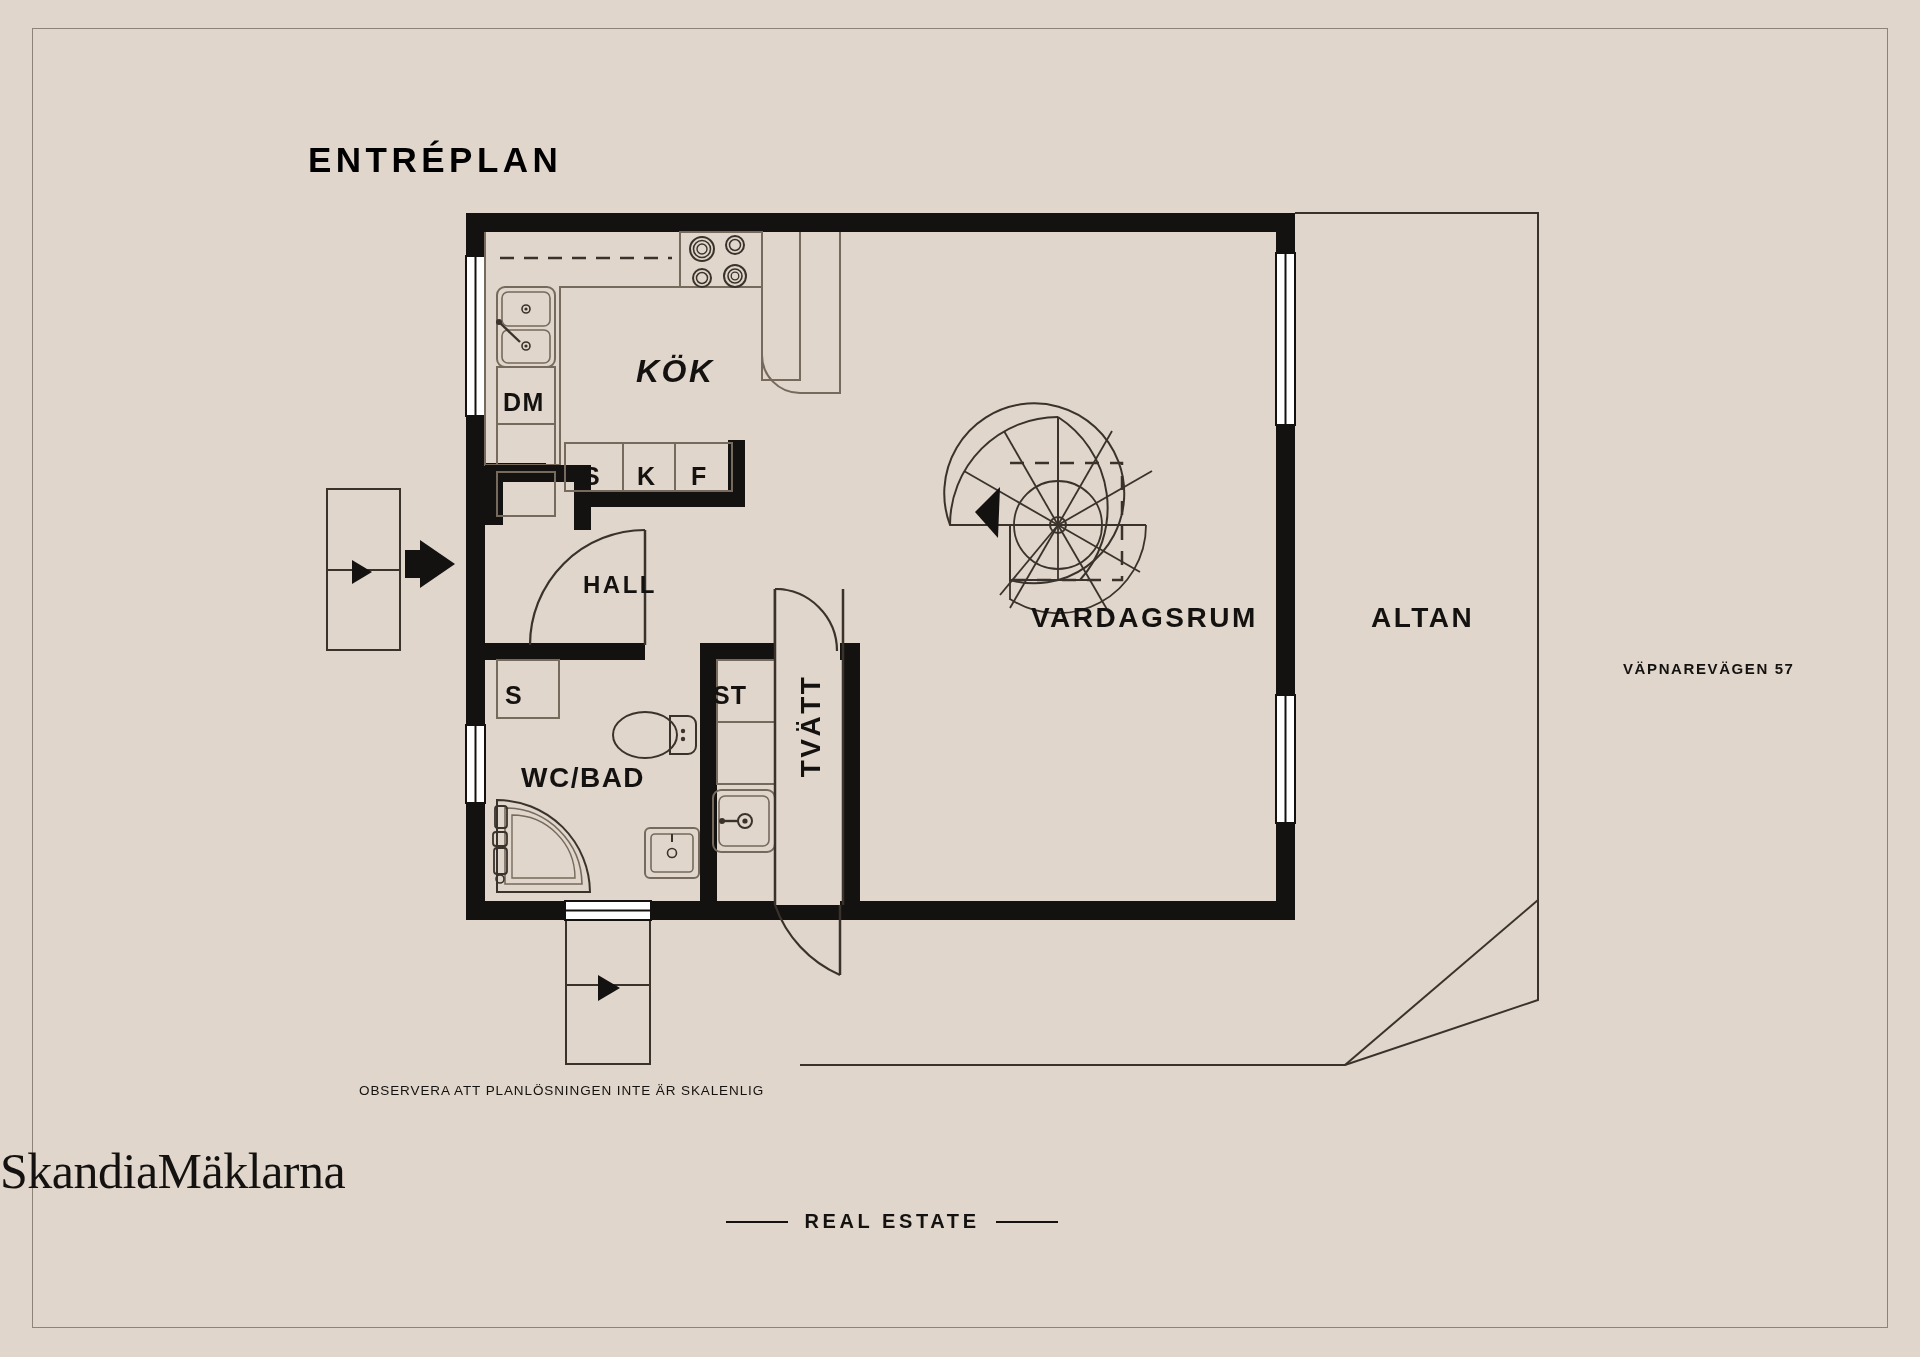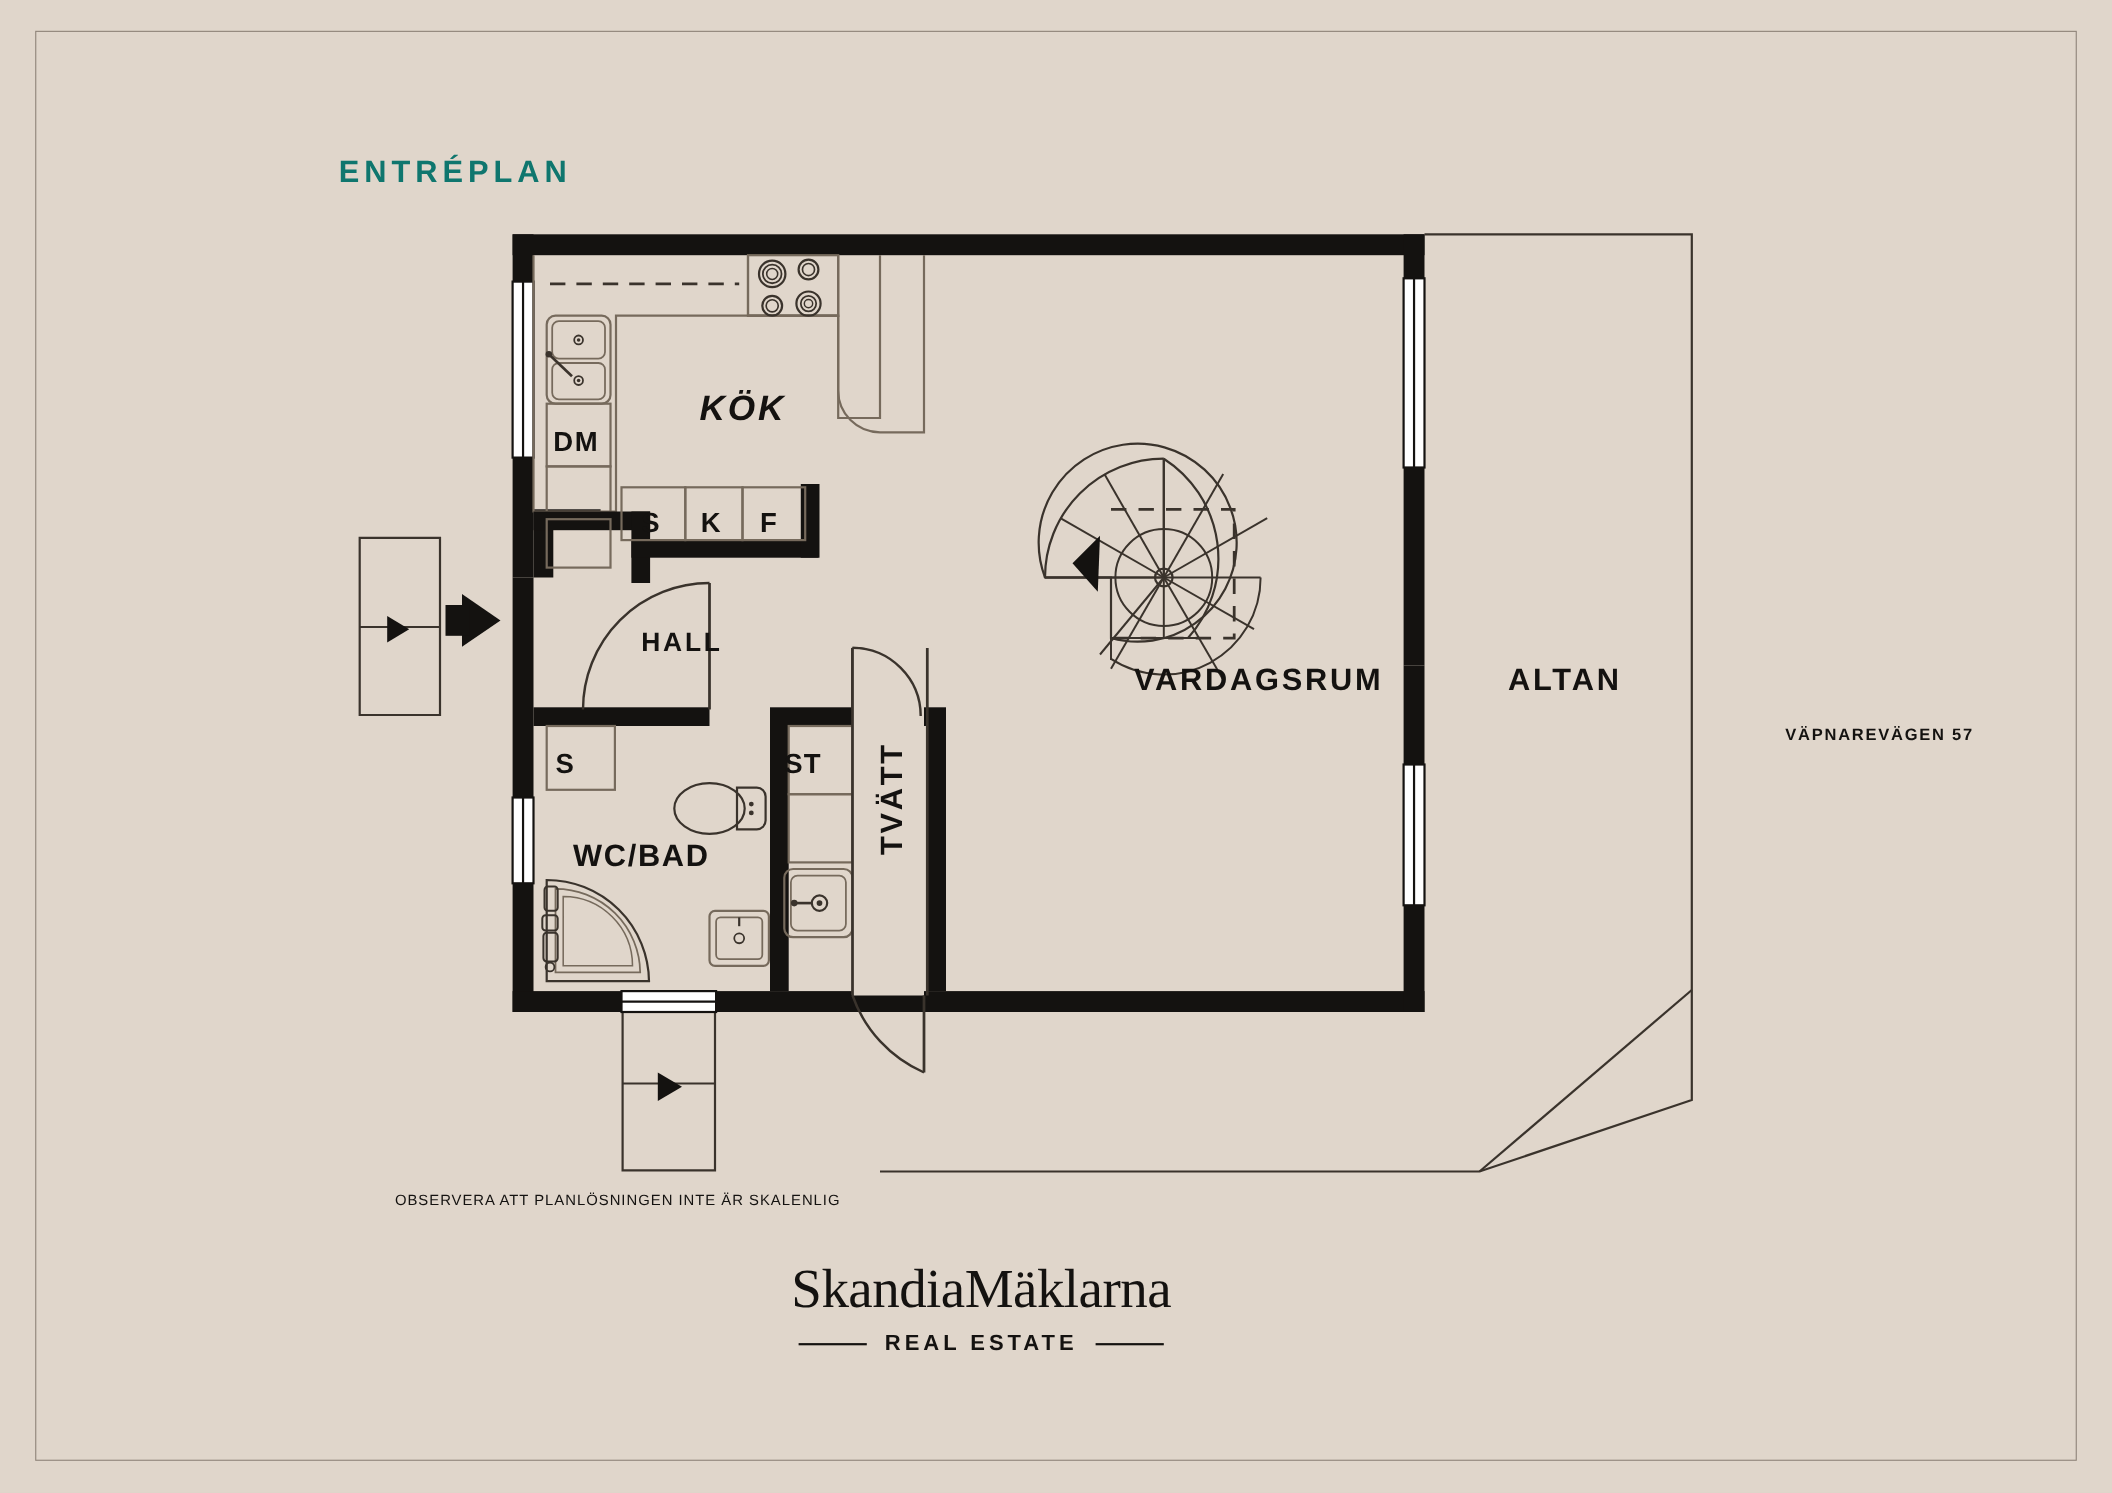--- a/index.html
+++ b/index.html
@@ -31,24 +31,24 @@
   }
   #plan-svg {
     position: absolute;
     left: 0;
     top: 0;
   }
   .plan-title {
     position: absolute;
     left: 308px;
     top: 140px;
-    font-size: 28px;
+    font-size: 35px;
     font-weight: 700;
     letter-spacing: 4.5px;
-    color: #0f766e;
+    color: #000000;
   }
   .room-label {
     position: absolute;
     font-weight: 700;
     color: #141210;
     white-space: nowrap;
   }
   .lbl-kok      { left: 636px; top: 353px; font-size: 32px; letter-spacing: 2.5px; font-style: italic; }
   .lbl-dm       { left: 503px; top: 388px; font-size: 25px; letter-spacing: 1.5px; }
   .lbl-s1       { left: 583px; top: 462px; font-size: 25px; }
@@ -70,21 +70,21 @@
     font-size: 13.5px;
     font-weight: 400;
     letter-spacing: 0.9px;
     color: #141210;
   }
   .logo-wrap {
     position: absolute;
     left: 0;
     top: 1146px;
     width: 1784px;
-    text-align: center;
+    text-align: left;
   }
   .logo-name {
     font-family: "Liberation Serif", serif;
     font-size: 50px;
     color: #141210;
     letter-spacing: -0.5px;
     line-height: 1;
   }
   .logo-sub {
     margin-top: 14px;

